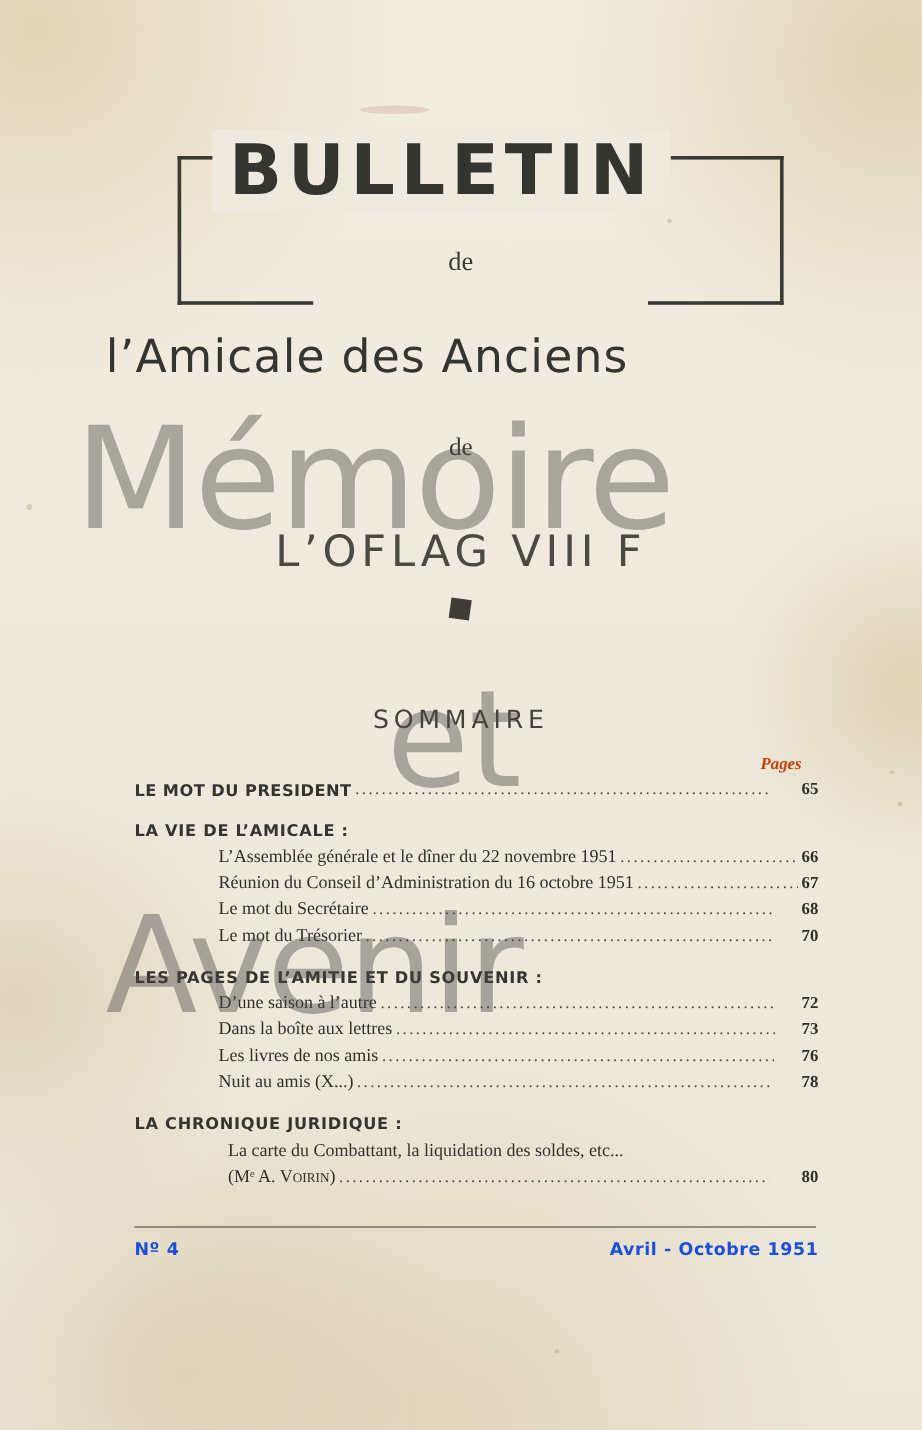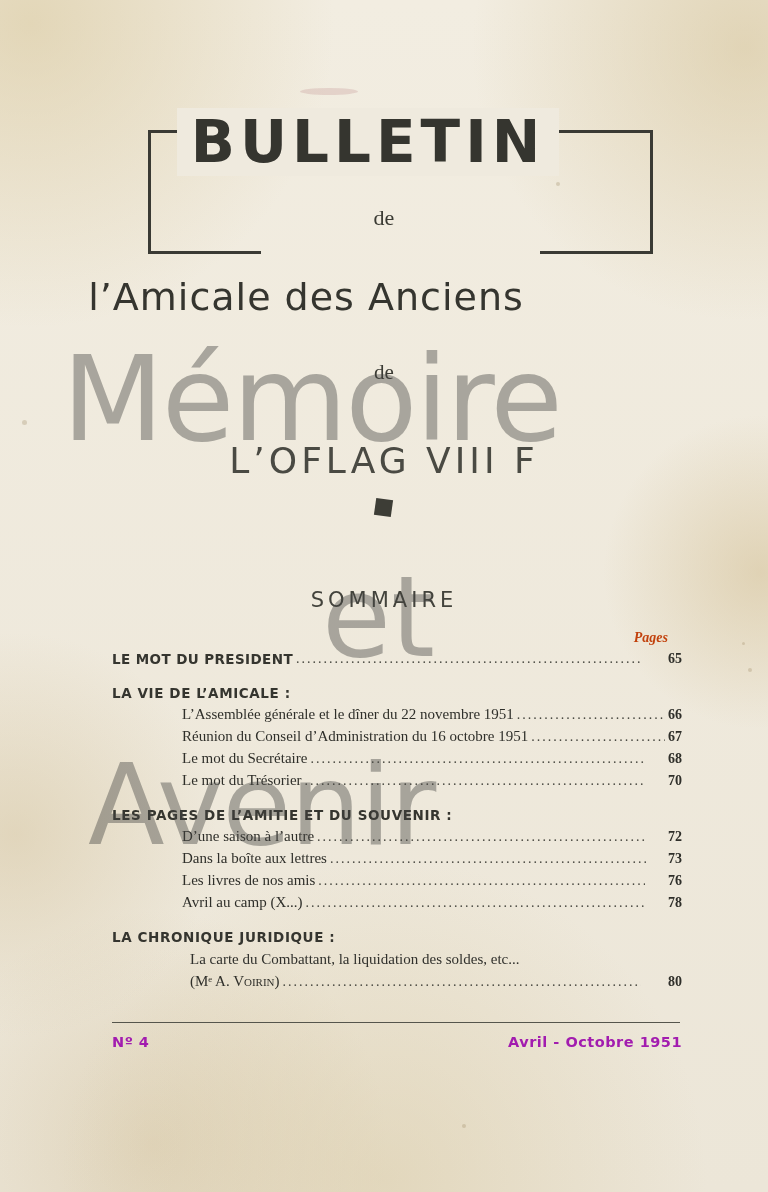--- a/index.html
+++ b/index.html
@@ -214,21 +214,21 @@
     position: absolute;
     left: 112px;
     top: 1034px;
     width: 570px;
     display: flex;
     justify-content: space-between;
     font-family: "DejaVu Sans", sans-serif;
     font-weight: bold;
     font-size: 14.5px;
     letter-spacing: 0.5px;
-    color: #a21caf;
+    color: #1d4ed8;
   }
 
   
   .watermark {
     position: absolute;
     inset: 0;
     pointer-events: none;
     z-index: 9;
   }
   .wm {
@@ -331,21 +331,21 @@
       <span class="txt">Dans la boîte aux lettres</span>
       <span class="dots">................................................................................</span>
       <span class="pg">73</span>
     </div>
     <div class="entry indent">
       <span class="txt">Les livres de nos amis</span>
       <span class="dots">................................................................................</span>
       <span class="pg">76</span>
     </div>
     <div class="entry indent">
-      <span class="txt">Avril au camp (X...)</span>
+      <span class="txt">Nuit au amis (X...)</span>
       <span class="dots">................................................................................</span>
       <span class="pg">78</span>
     </div>
 
     <div class="section-head">LA CHRONIQUE JURIDIQUE :</div>
     <div class="sub-line">La carte du Combattant, la liquidation des soldes, etc...</div>
     <div class="entry indent2">
       <span class="txt smallcaps">(Mᵉ A. Voirin)</span>
       <span class="dots">................................................................................</span>
       <span class="pg">80</span>

